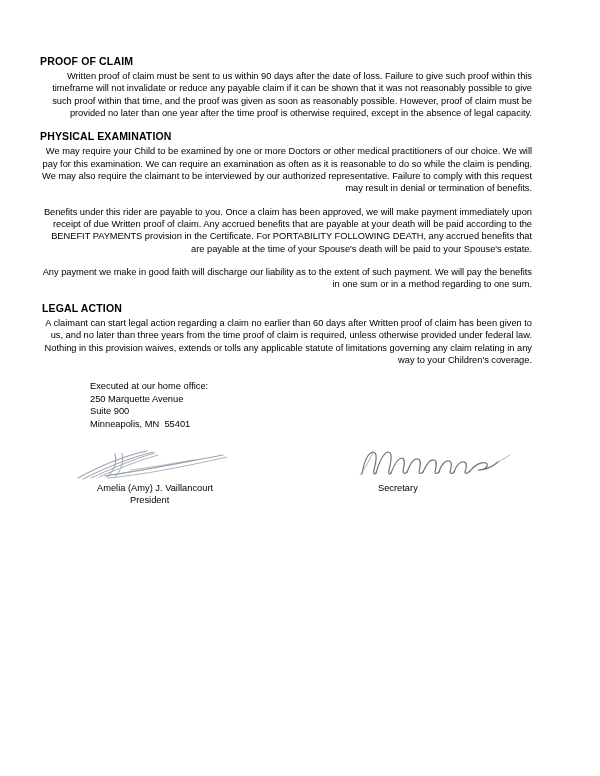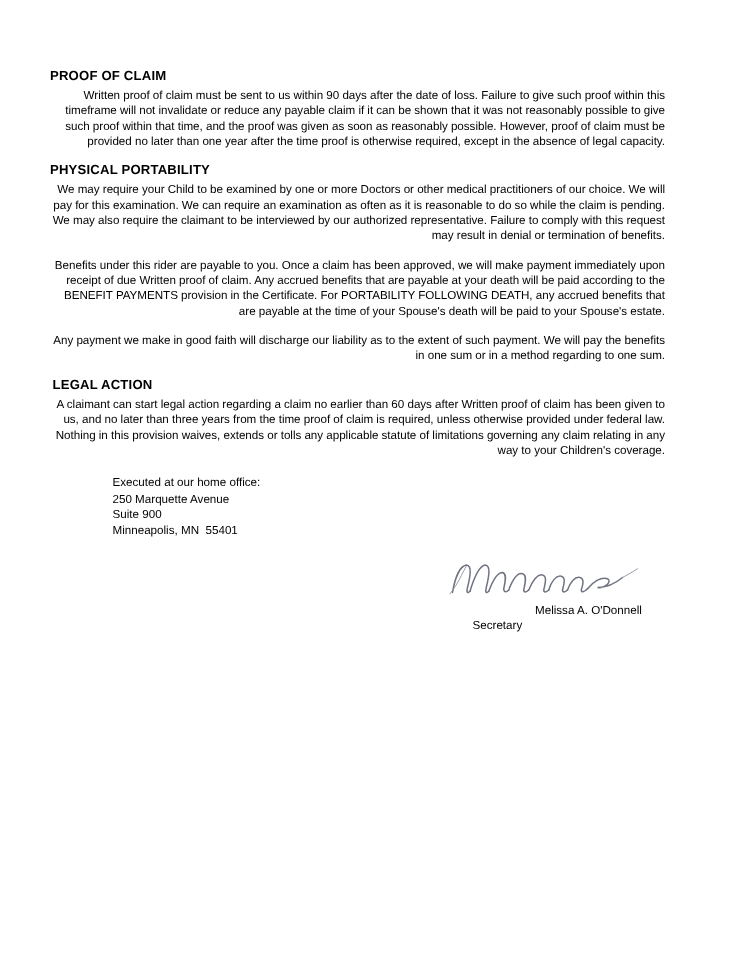--- a/index.html
+++ b/index.html
@@ -122,21 +122,21 @@
   <div class="content">
 
     <div class="section">
       <p class="heading">PROOF OF CLAIM</p>
       <p class="body">Written proof of claim must be sent to us within 90 days after the date of loss.  Failure to give such proof within this timeframe will not invalidate or reduce any payable claim if it can be shown that it was not reasonably possible to give such proof within that time, and the proof was given as soon as reasonably possible.  However, proof of claim must be provided no later than one year after the time proof is otherwise required, except in the absence of legal capacity.</p>
     </div>
 
     <div class="gap-md"></div>
 
     <div class="section">
-      <p class="heading">PHYSICAL PORTABILITY</p>
+      <p class="heading">PHYSICAL EXAMINATION</p>
       <p class="body">We may require your Child to be examined by one or more Doctors or other medical practitioners of our choice.  We will pay for this examination.  We can require an examination as often as it is reasonable to do so while the claim is pending.  We may also require the claimant to be interviewed by our authorized representative.  Failure to comply with this request may result in denial or termination of benefits.</p>
     </div>
 
     <div class="gap-md"></div>
 
     <div class="section">
       <p class="body">Benefits under this rider are payable to you. Once a claim has been approved, we will make payment immediately upon receipt of due Written proof of claim. Any accrued benefits that are payable at your death will be paid according to the BENEFIT PAYMENTS provision in the Certificate. For PORTABILITY FOLLOWING DEATH, any accrued benefits that are payable at the time of your Spouse's death will be paid to your Spouse's estate.</p>
       <div class="gap-para"></div>
       <p class="body">Any payment we make in good faith will discharge our liability as to the extent of such payment. We will pay the benefits in one sum or in a method regarding to one sum.</p>
     </div>
@@ -152,41 +152,59 @@
 
   <div class="address-block">
     <div>Executed at our home office:</div>
     <div>250 Marquette Avenue</div>
     <div>Suite 900</div>
     <div>Minneapolis, MN  55401</div>
   </div>
 
   <div class="sig-area">
 
+    <div class="sig-block sig-left">
+      <div class="sig-img">
+        <svg width="200" height="34" viewBox="0 0 200 34" xmlns="http://www.w3.org/2000/svg">
+          <g fill="none" stroke="#9aa0ab" stroke-linecap="round">
+            <path d="M3 30 C 25 18, 48 8, 72 3" stroke-width="1.1"></path>
+            <path d="M8 31 C 30 20, 54 10, 78 4" stroke-width="1"></path>
+            <path d="M16 30 C 36 21, 58 11, 80 5" stroke-width="0.9"></path>
+            <path d="M24 29 C 42 21, 62 13, 83 7" stroke-width="0.8"></path>
+            <path d="M40 6 C 42 14, 40 22, 32 29" stroke-width="1.1"></path>
+            <path d="M47 5 C 49 13, 47 22, 39 30" stroke-width="0.9"></path>
+            <path d="M30 28 C 60 24, 100 16, 148 7" stroke-width="1.2"></path>
+            <path d="M33 30 C 66 27, 108 19, 152 9" stroke-width="0.8"></path>
+            <path d="M55 22 C 72 20, 95 16, 118 12" stroke-width="0.7"></path>
+          </g>
+        </svg>
+      </div>
+      <div class="sig-name left-name">Amelia (Amy) J. Vaillancourt</div>
+      <div class="sig-title left-title">President</div>
+    </div>
 
     <div class="sig-block sig-right">
       <div class="sig-img">
         <svg width="200" height="34" viewBox="0 0 200 34" xmlns="http://www.w3.org/2000/svg">
           <g fill="none" stroke="#6f7480" stroke-linecap="round" stroke-width="1.2">
             <path d="M12 26 C 14 14, 18 5, 23 4 C 28 4, 26 14, 24 22 C 23 26, 24 27, 26 25"></path>
             <path d="M26 25 C 29 15, 33 5, 38 4 C 43 4, 41 14, 39 22 C 38 26, 39 27, 41 25"></path>
             <path d="M41 25 C 44 17, 48 10, 52 10 C 56 11, 54 18, 53 23 C 53 26, 55 26, 57 24"></path>
             <path d="M57 24 C 60 16, 64 10, 68 11 C 72 12, 70 19, 69 24 C 69 26, 71 26, 73 24"></path>
             <path d="M73 24 C 76 17, 80 11, 84 12 C 88 13, 86 19, 85 24 C 85 26, 87 26, 89 24"></path>
             <path d="M89 24 C 91 17, 95 12, 99 13 C 103 14, 101 20, 100 24 C 100 26, 102 26, 104 24"></path>
             <path d="M104 24 C 106 18, 110 13, 114 14 C 118 15, 116 21, 115 24 C 115 26, 117 26, 120 23"></path>
             <path d="M120 23 C 124 18, 131 13, 136 15 C 140 17, 134 23, 128 22 C 134 22, 142 19, 148 14"></path>
           </g>
           <g fill="none" stroke="#8a8f99" stroke-linecap="round" stroke-width="0.7">
             <path d="M10 27 C 16 20, 20 10, 23 5"></path>
             <path d="M146 15 C 152 12, 157 9, 160 7"></path>
           </g>
         </svg>
       </div>
-      <div class="sig-name right-name">Melissa A. O'Donnell</div>
       <div class="sig-title right-title">Secretary</div>
     </div>
 
   </div>
 
   <div class="footer">
     <span class="footer-left">RL-ACC3-CHR2-23-IN</span>
     <span class="footer-center">6</span>
     <span class="footer-right">CHR-12967 (8/25)</span>
   </div>

